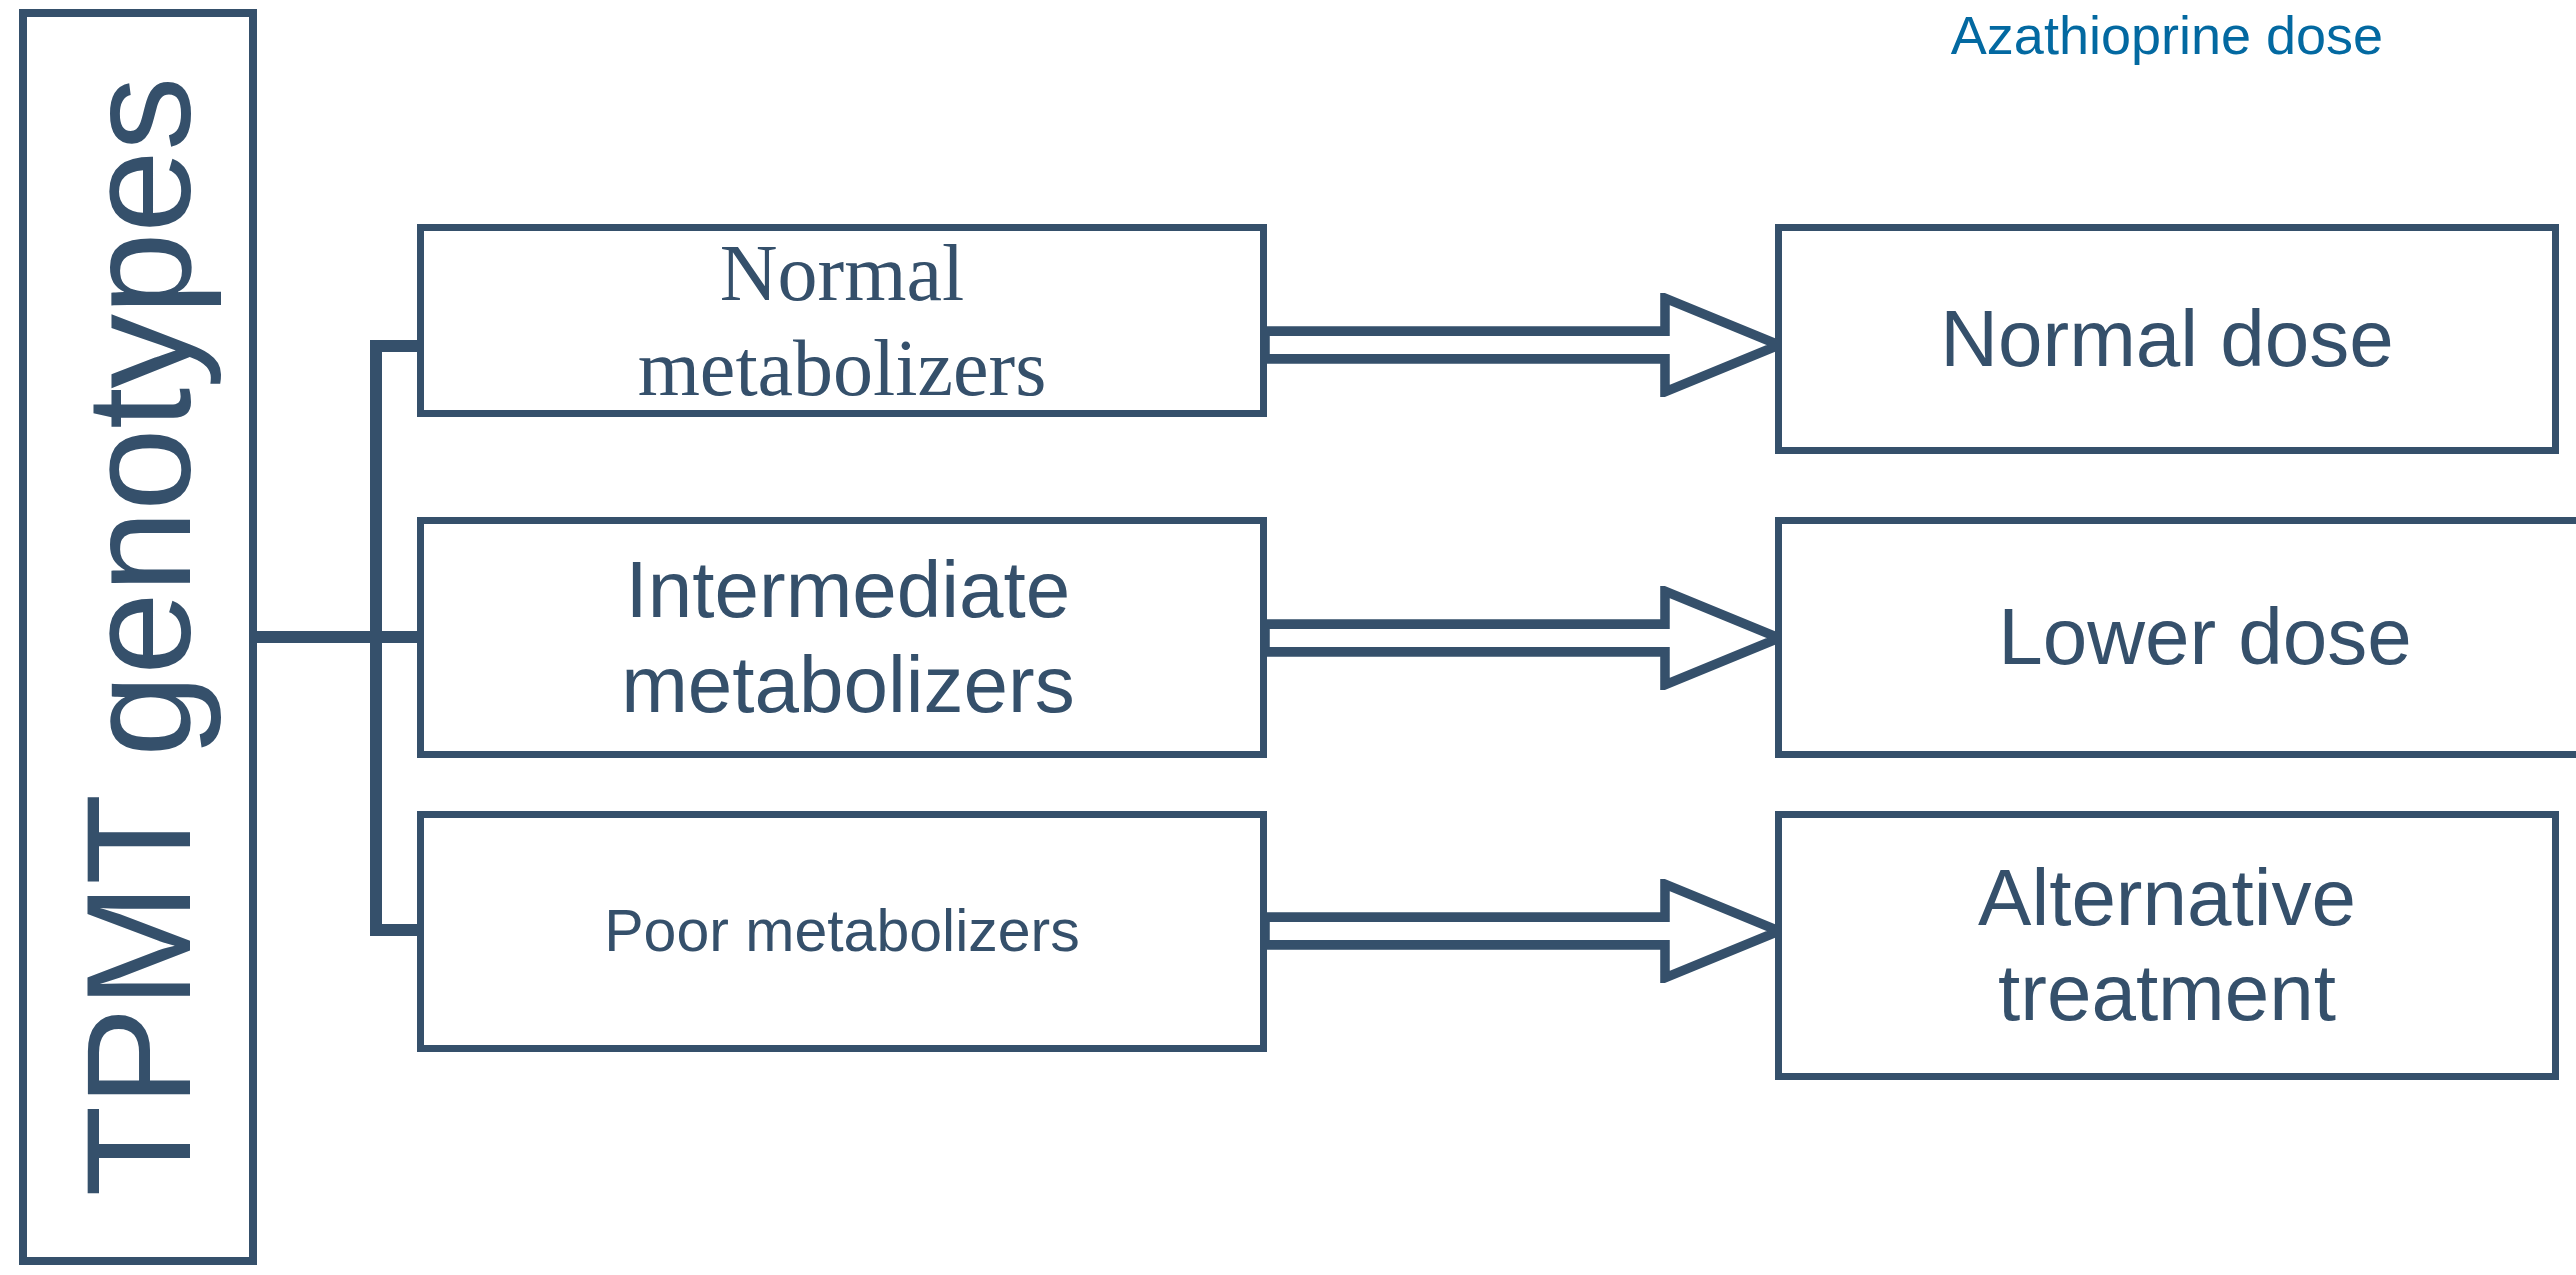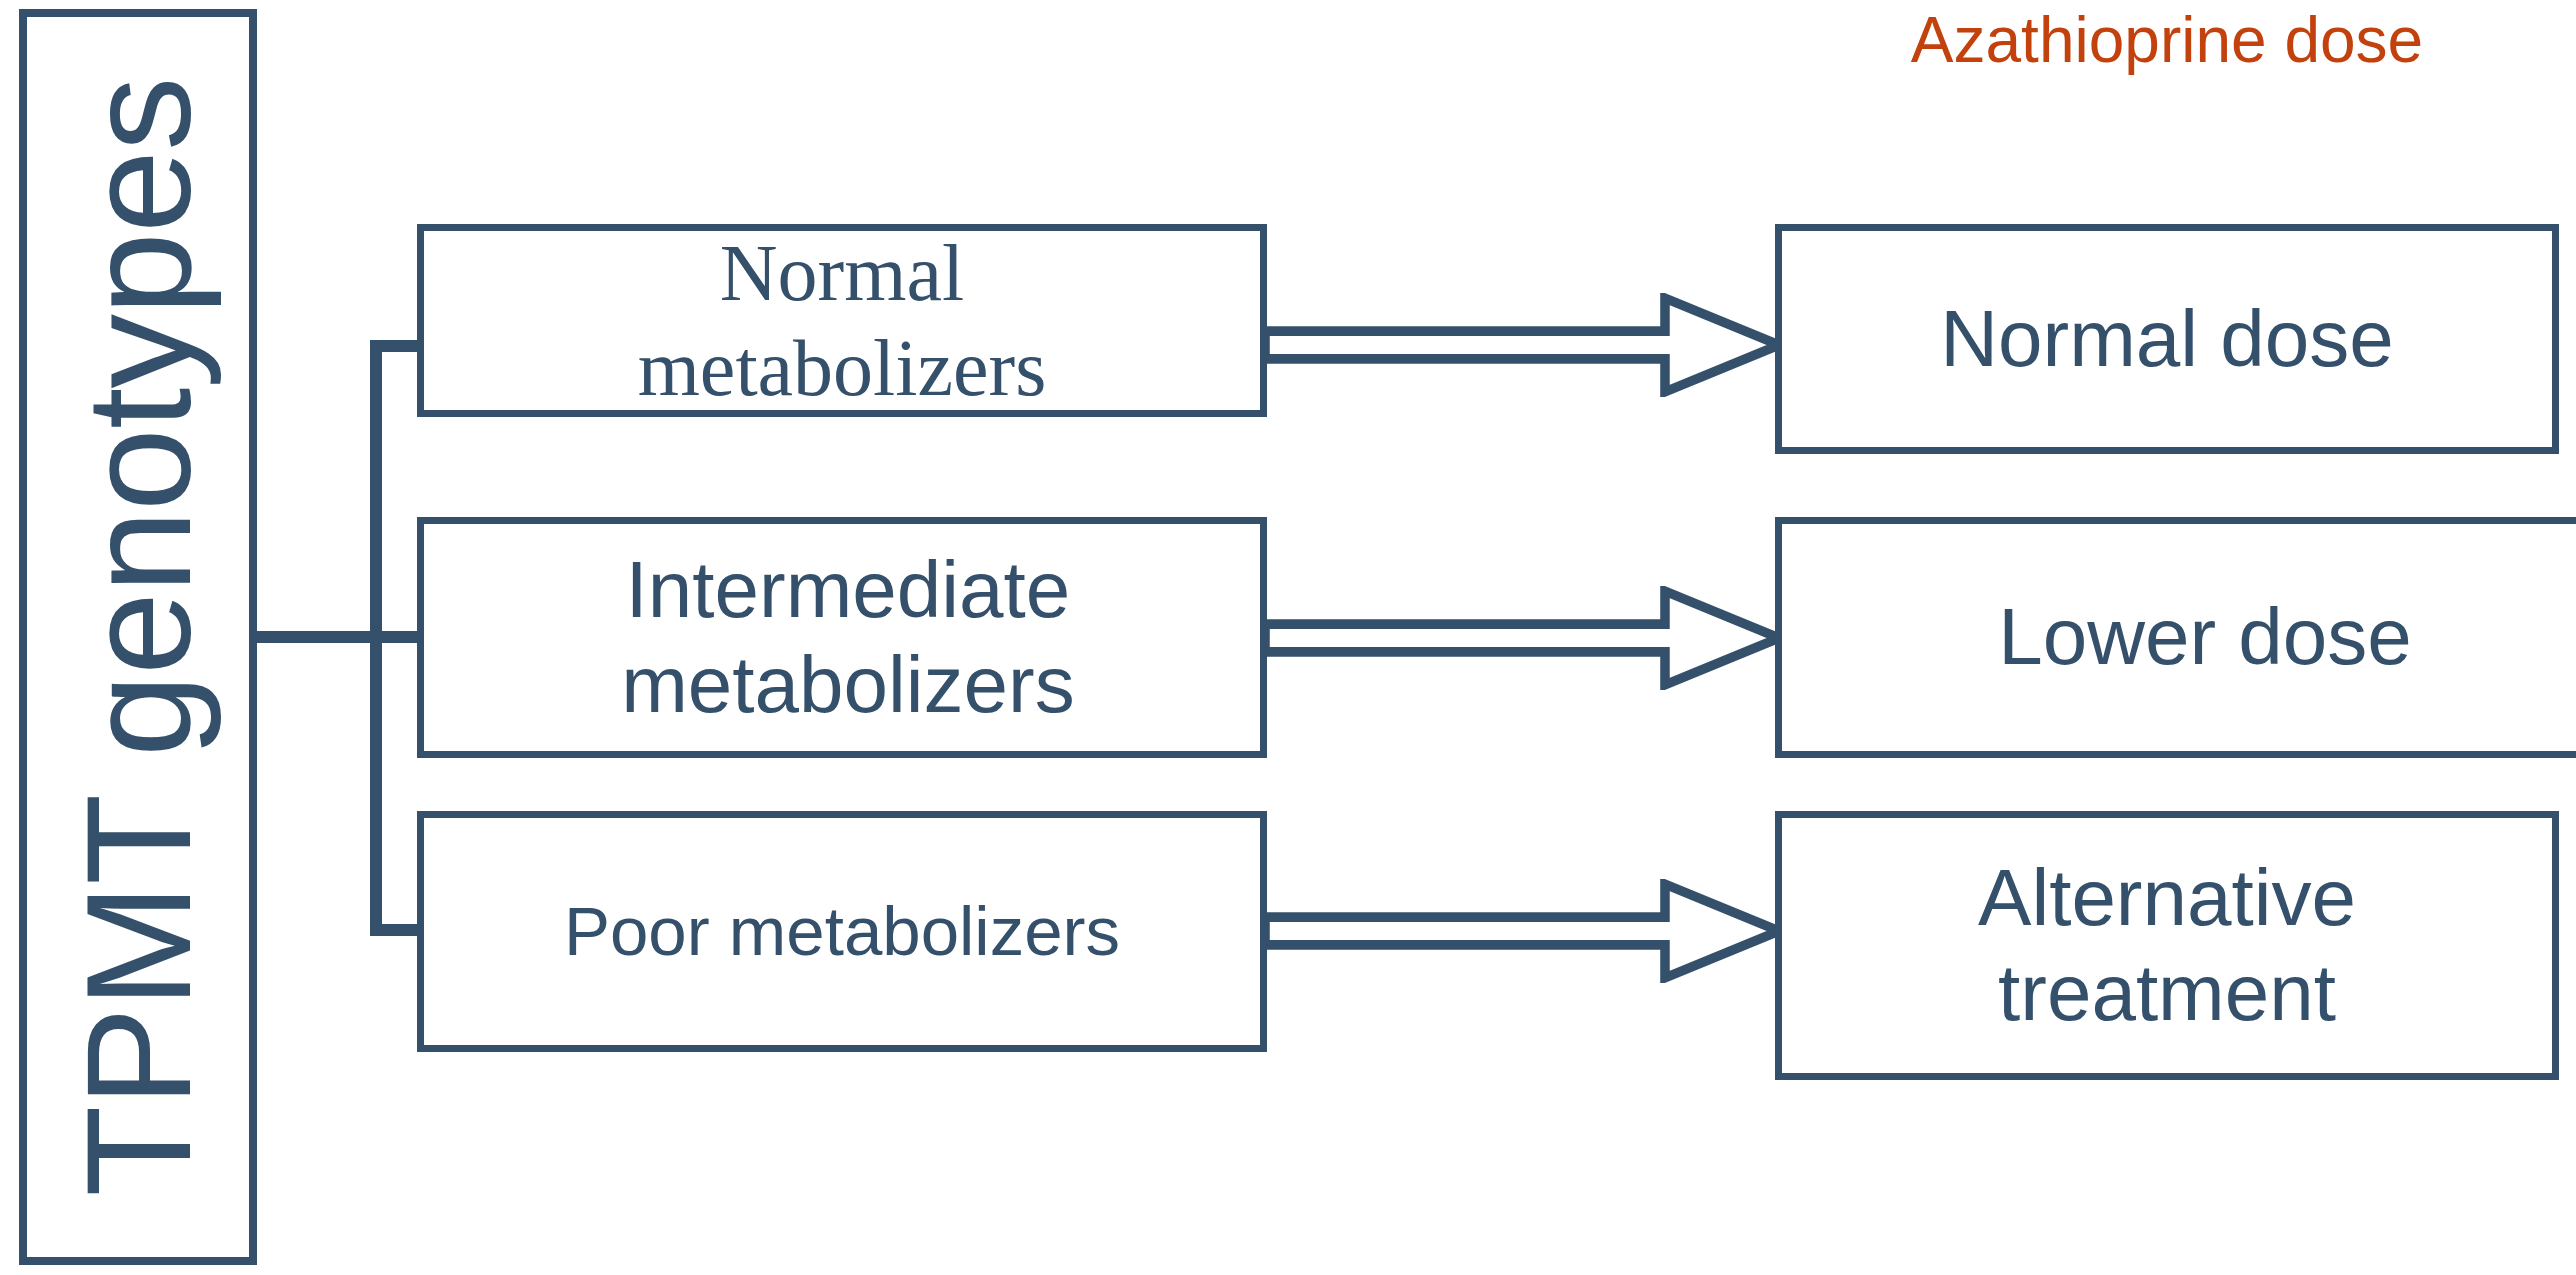--- a/index.html
+++ b/index.html
@@ -42,23 +42,23 @@
     letter-spacing: -0.9px;
   }
 
   
   #azathioprine-title {
     position: absolute;
     left: 1775px;
     top: 7px;
     width: 784px;
     text-align: center;
-    font-size: 64px;
+    font-size: 54px;
     line-height: 1.05;
-    color: #c2410c;
+    color: #0369a1;
     white-space: nowrap;
   }
 
   
   .conn {
     position: absolute;
     background: #35506b;
   }
   #conn-trunk-h {
     left: 257px;
@@ -98,21 +98,21 @@
   }
   .node .node-text {
     display: block;
     white-space: pre-line;
   }
 
   
   #node-normal       { left: 417px; top: 224px;  width: 850px; height: 193px; font-family: Liberation Serif, serif; }
   #node-intermediate { left: 417px; top: 517px;  width: 850px; height: 241px; padding-left: 17px; }
   #node-poor         { left: 417px; top: 811px;  width: 850px; height: 241px; }
-  #node-poor .node-text { font-size: 69px; }
+  #node-poor .node-text { font-size: 59px; }
 
   
   #node-normal-dose  { left: 1775px; top: 224px;  width: 784px; height: 230px; }
   #node-lower-dose   { left: 1775px; top: 517px;  width: 860px; height: 241px; }
   #node-alternative  { left: 1775px; top: 811px;  width: 784px; height: 269px; }
 
   
   .block-arrow {
     position: absolute;
     left: 1265px;

